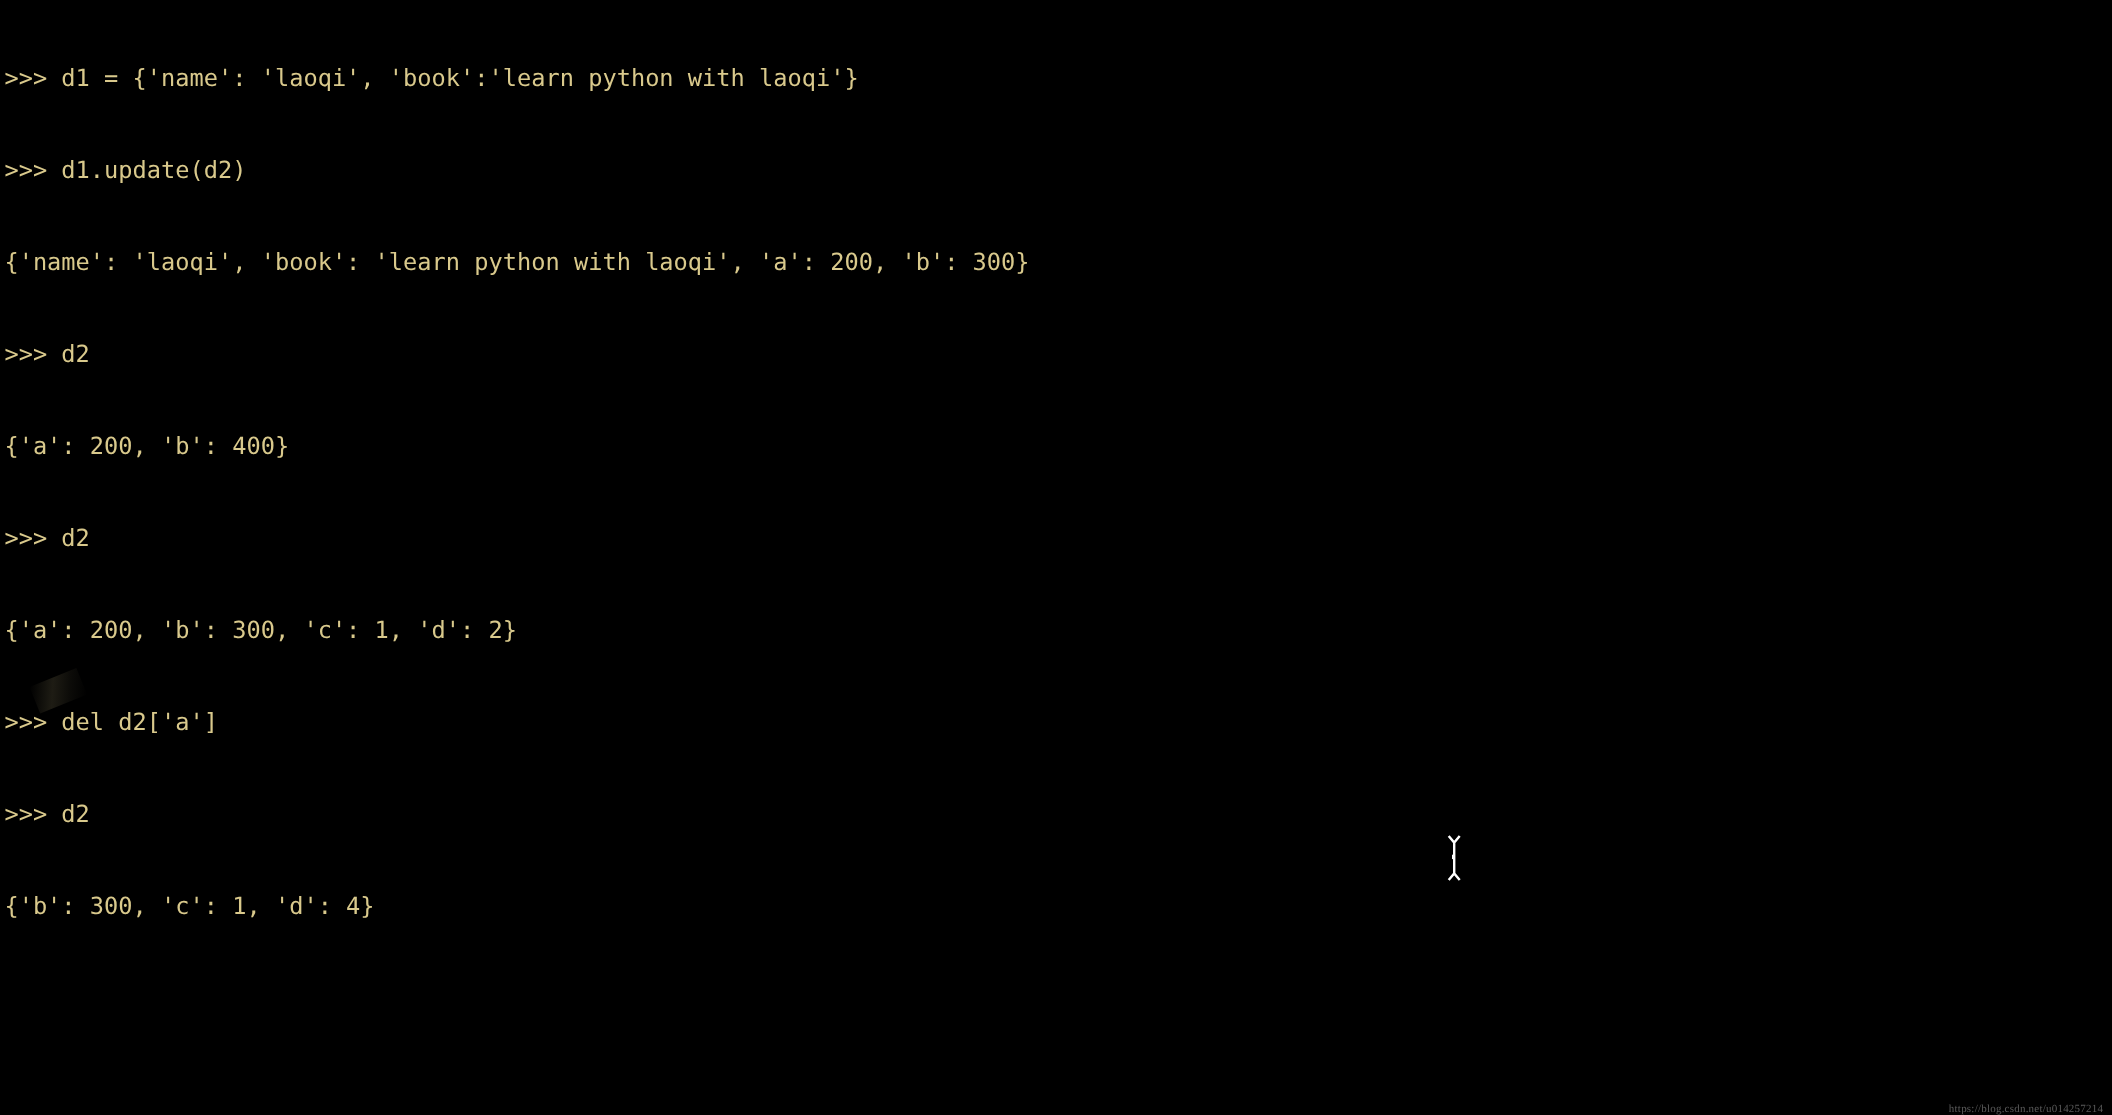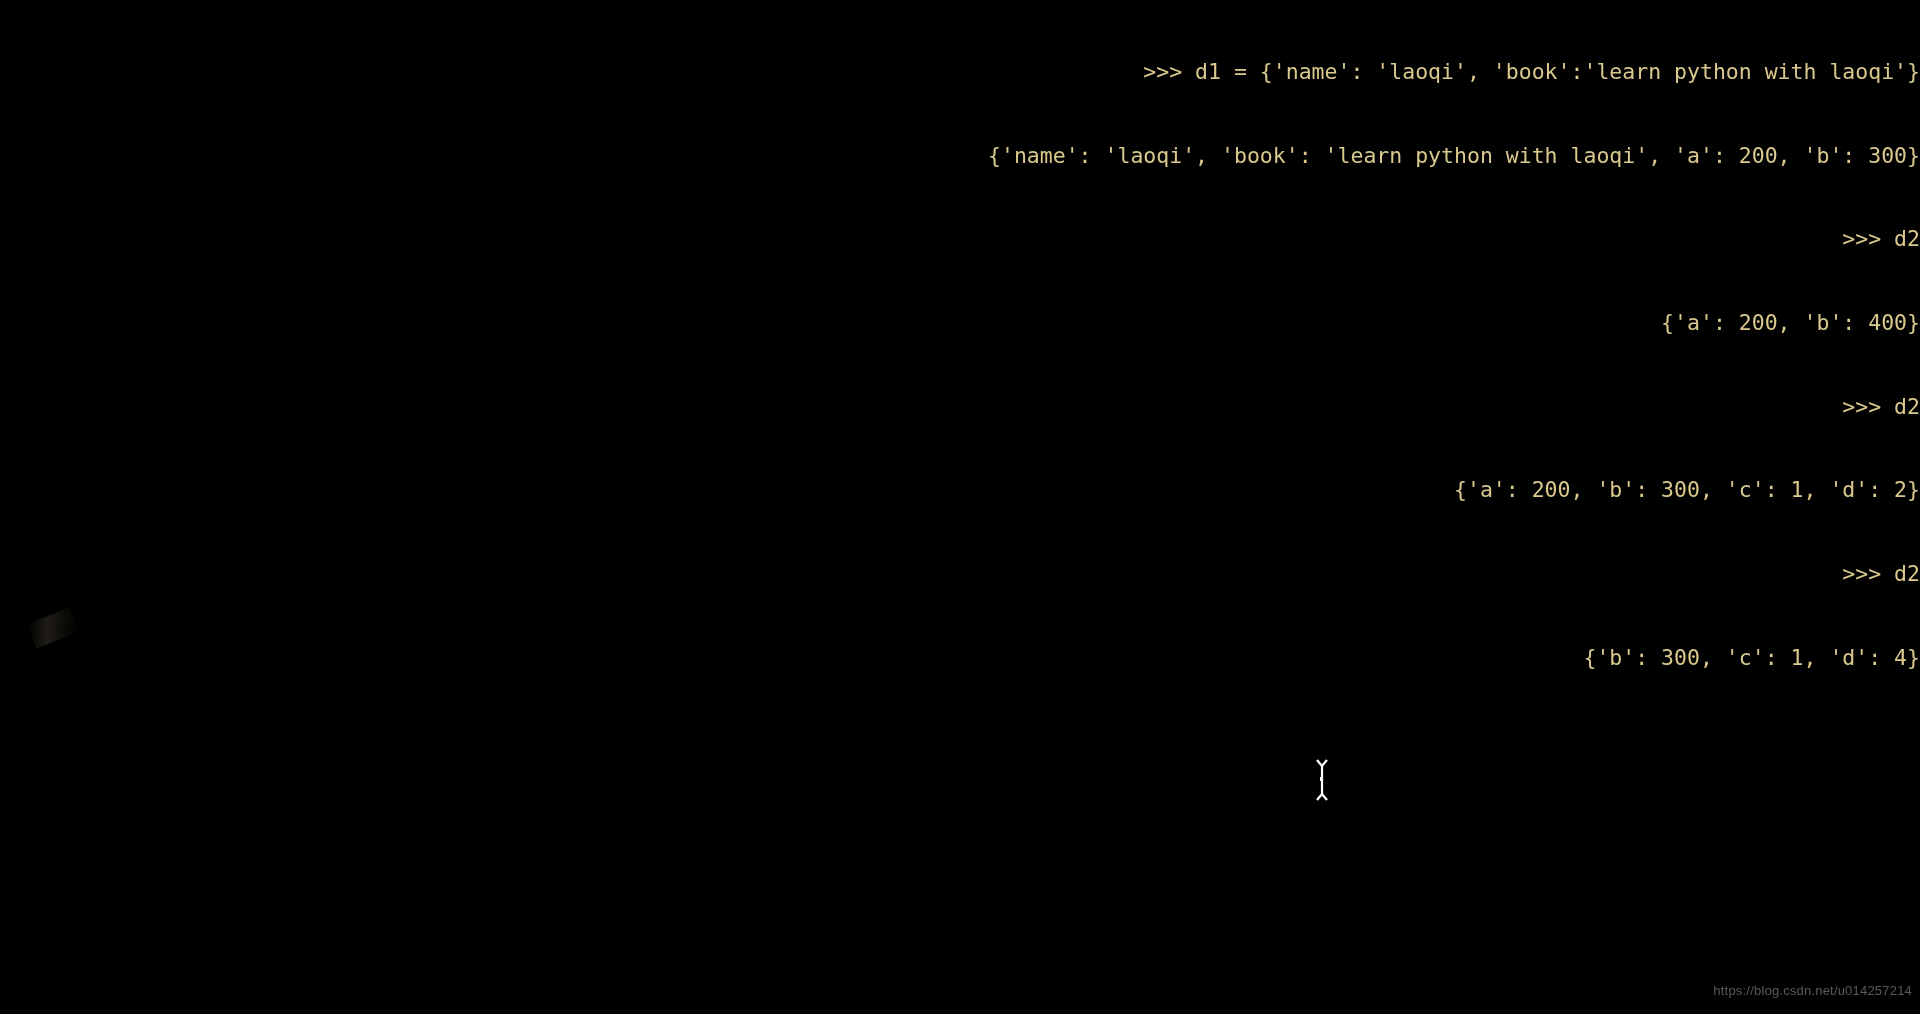--- a/index.html
+++ b/index.html
@@ -13,21 +13,20 @@
     overflow: hidden;
     font-family: "DejaVu Sans Mono", "Liberation Mono", monospace;
   }
   #terminal {
     position: relative;
     width: 1920px;
     height: 1014px;
     background: #000000;
     padding: 0;
     box-sizing: border-box;
-    text-align: right;
   }
   .screen {
     position: absolute;
     top: 2px;
     left: 4px;
     right: 0;
     font-size: 21.5px;
     line-height: 27.9px;
     color: #d9c98c;
     white-space: pre;
@@ -42,23 +41,23 @@
     position: absolute;
     left: 1313px;
     top: 758px;
     width: 18px;
     height: 44px;
     pointer-events: none;
   }
   #watermark {
     position: absolute;
     right: 8px;
-    bottom: 16px;
-    font-family: Liberation Sans, sans-serif;
-    font-size: 13px;
+    bottom: 0;
+    font-family: Liberation Serif, serif;
+    font-size: 10px;
     color: #5a5a5a;
     letter-spacing: 0.2px;
   }
   #smudge {
     position: absolute;
     left: 30px;
     top: 615px;
     width: 46px;
     height: 26px;
     background: linear-gradient(115deg, rgba(120,110,80,0.00) 0%, rgba(150,140,100,0.20) 40%, rgba(120,112,82,0.10) 70%, rgba(0,0,0,0) 100%);
@@ -66,25 +65,27 @@
     pointer-events: none;
   }
 </style>
 </head>
 <body>
 
 <div id="terminal">
 
   <div class="screen">
     <div class="line">&gt;&gt;&gt; d1 = {'name': 'laoqi', 'book':'learn python with laoqi'}</div>
+    <div class="line">&gt;&gt;&gt; d1.update(d2)</div>
     <div class="line">{'name': 'laoqi', 'book': 'learn python with laoqi', 'a': 200, 'b': 300}</div>
     <div class="line">&gt;&gt;&gt; d2</div>
     <div class="line">{'a': 200, 'b': 400}</div>
     <div class="line">&gt;&gt;&gt; d2</div>
     <div class="line">{'a': 200, 'b': 300, 'c': 1, 'd': 2}</div>
+    <div class="line">&gt;&gt;&gt; del d2['a']</div>
     <div class="line">&gt;&gt;&gt; d2</div>
     <div class="line">{'b': 300, 'c': 1, 'd': 4}</div>
     
     
     
     
     
     
     
     

